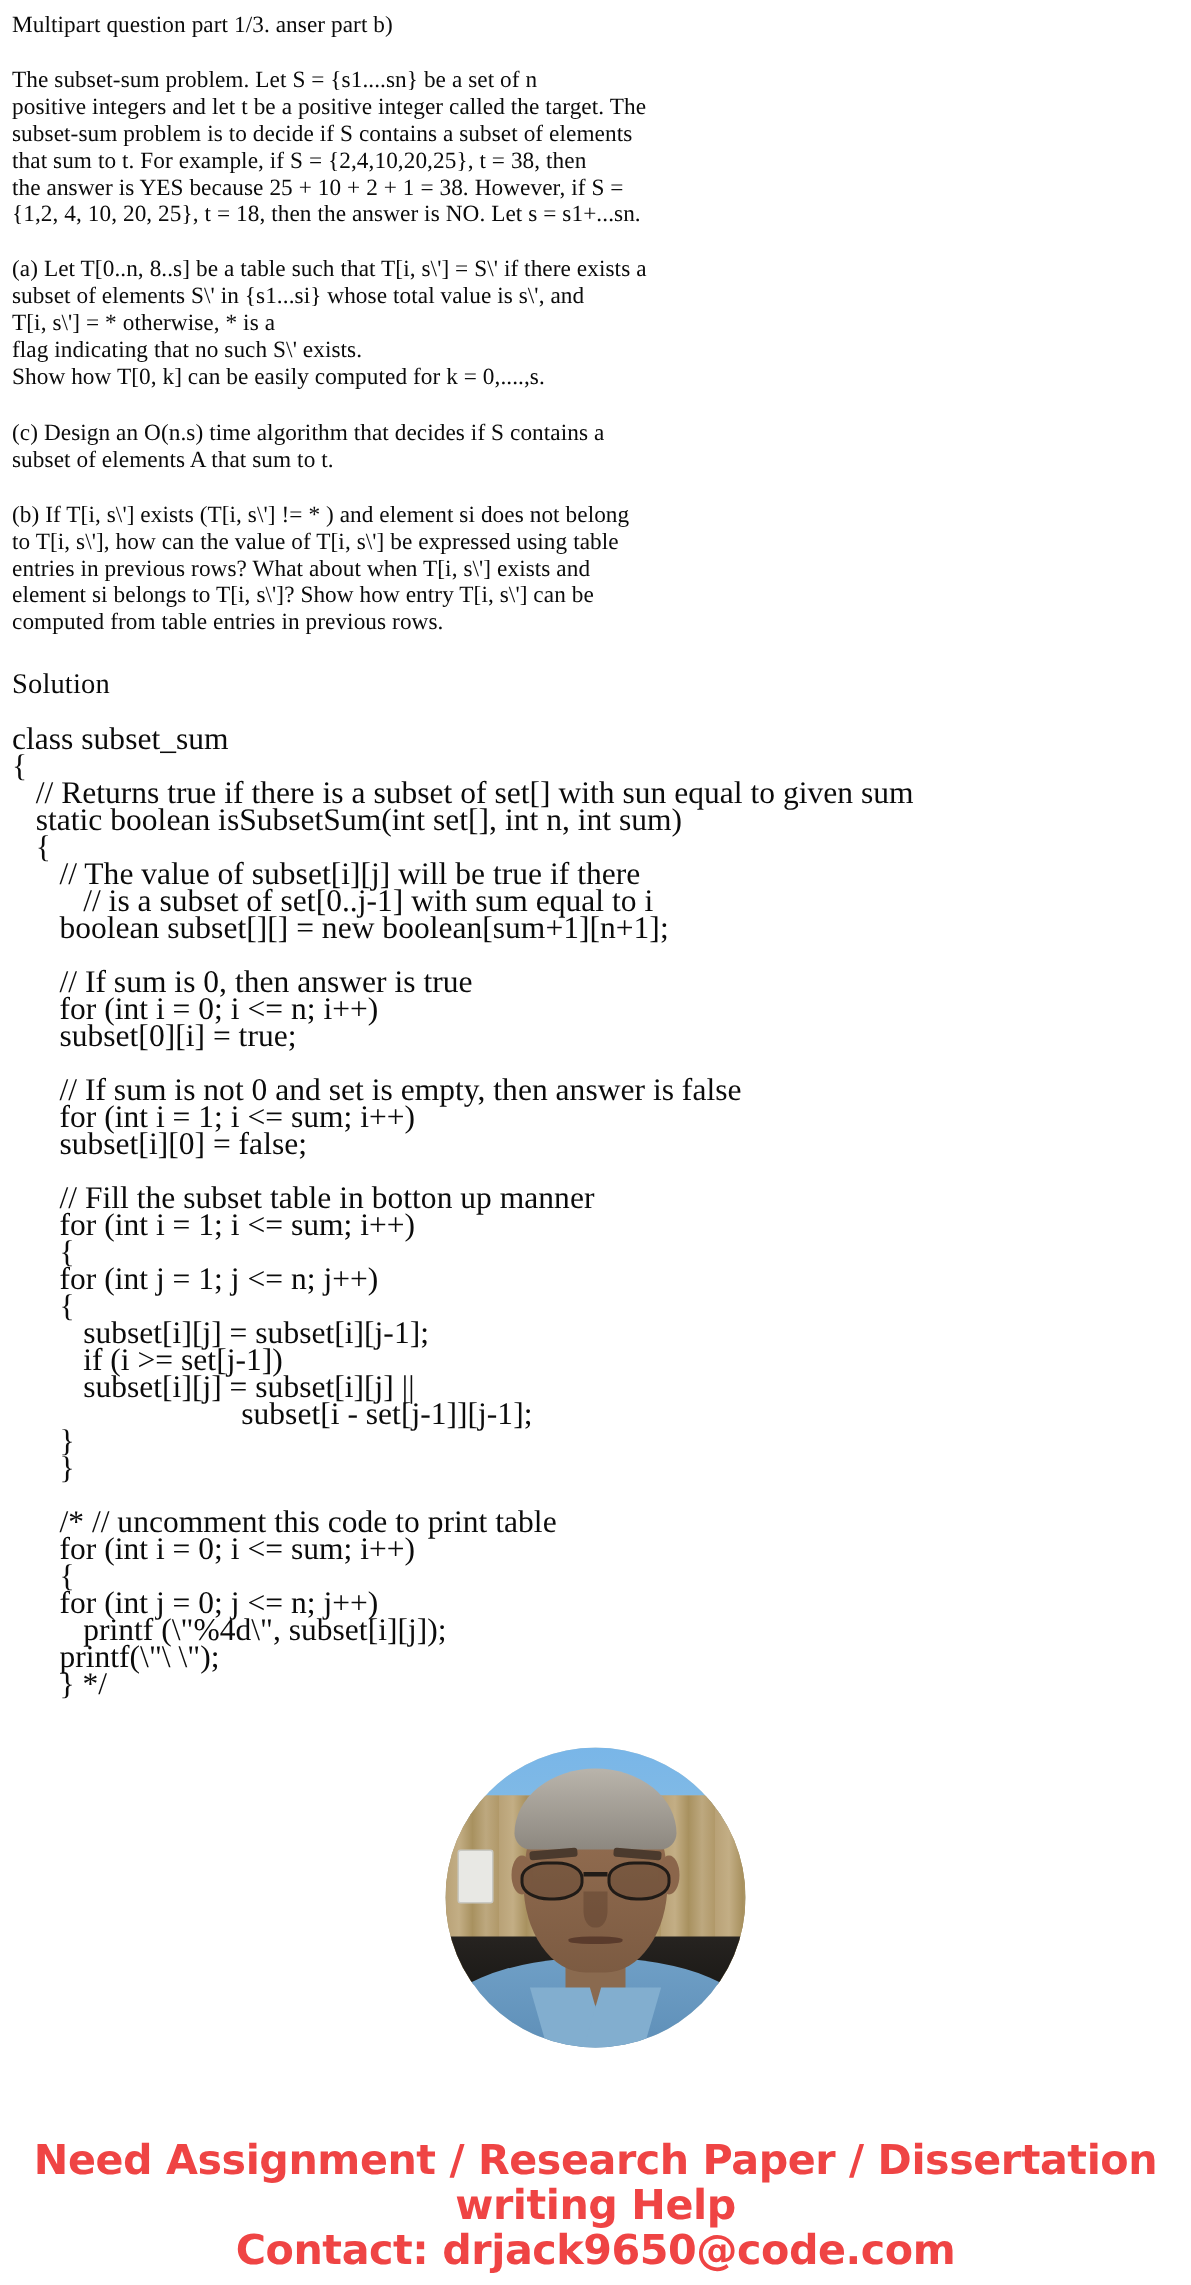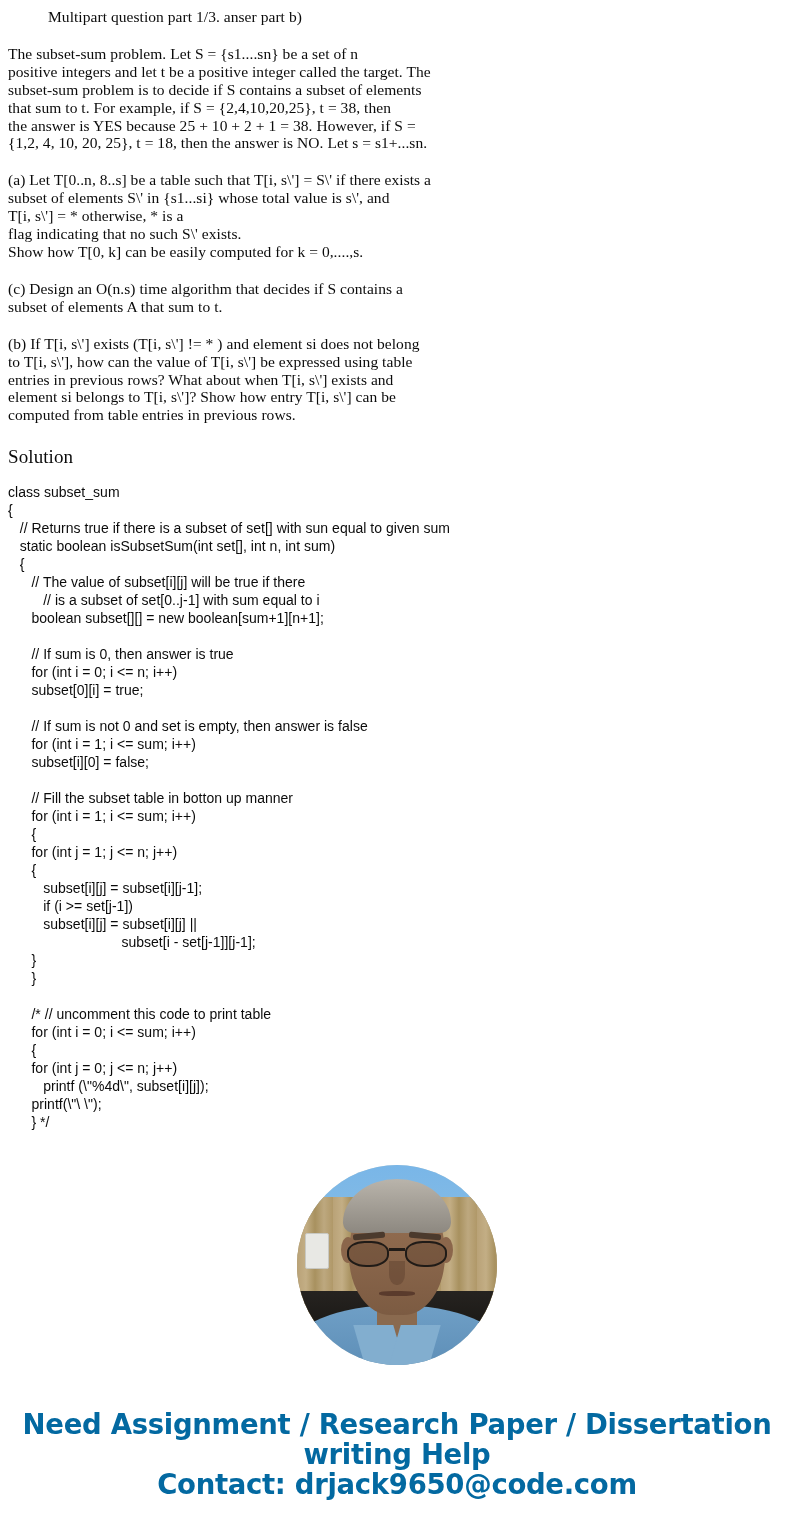--- a/index.html
+++ b/index.html
@@ -31,38 +31,37 @@
   
   .para {
     font-size: 15.5px;
     line-height: 17.9px;
     margin: 0 0 14px 0;
     white-space: pre-wrap;
     letter-spacing: 0.05px;
   }
   .para.intro {
     margin-bottom: 19px;
-    margin-left: 40px;
   }
   .para.tight {
     margin-bottom: 19px;
   }
 
   .solution-heading {
     font-size: 19px;
     font-weight: normal;
     line-height: 22px;
     margin: 22px 0 15px 0;
     letter-spacing: 0.1px;
   }
 
   
   .code-block {
-    font-family: Liberation Sans, sans-serif;
-    font-size: 14px;
+    font-family: Liberation Serif, serif;
+    font-size: 21px;
     line-height: 18.0px;
     white-space: pre;
     margin: 0;
     letter-spacing: 0.02px;
   }
 
   
   .avatar-wrap {
     margin-top: 34px;
     display: flex;
@@ -224,25 +223,25 @@
     left: 41%;
     top: 63%;
     width: 18%;
     height: 2.6%;
     background: #5a3b2c;
     border-radius: 40%;
   }
 
   
   .footer {
-    margin-top: 44px;
+    margin-top: 60px;
     text-align: center;
     font-family: "DejaVu Sans", "Liberation Sans", sans-serif;
     font-weight: bold;
-    color: #0369a1;
+    color: #ef4444;
     padding: 0 10px;
   }
   .footer-line1 {
     font-size: 27.5px;
     line-height: 30px;
     letter-spacing: -0.3px;
   }
   .footer-line2 {
     font-size: 27.5px;
     line-height: 30px;

